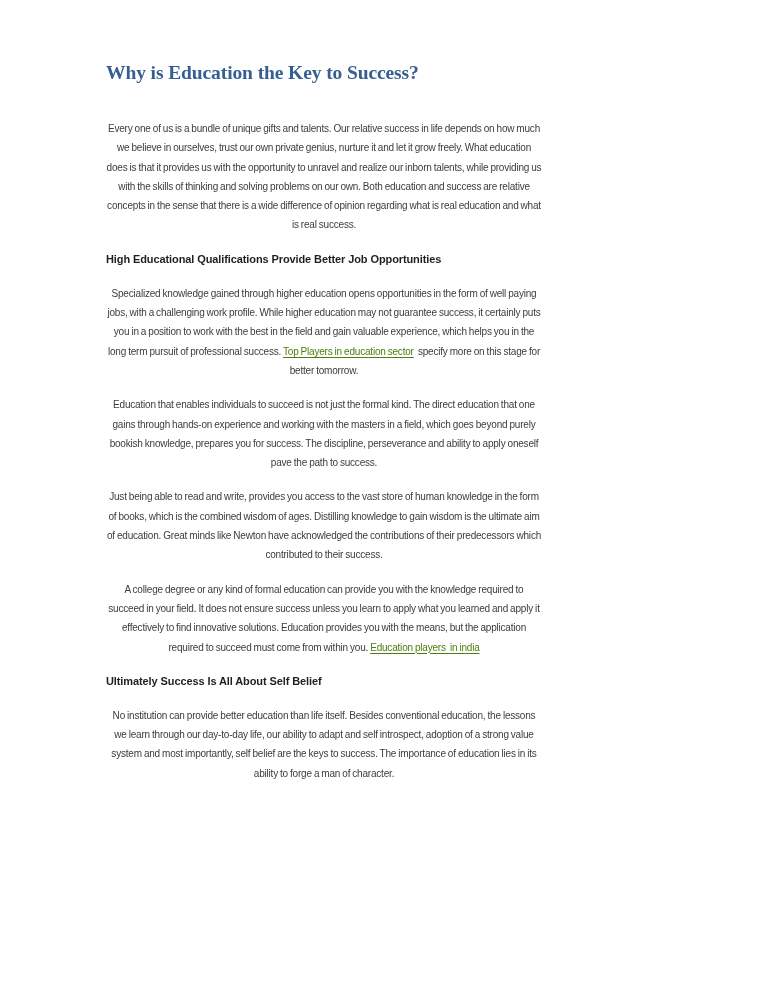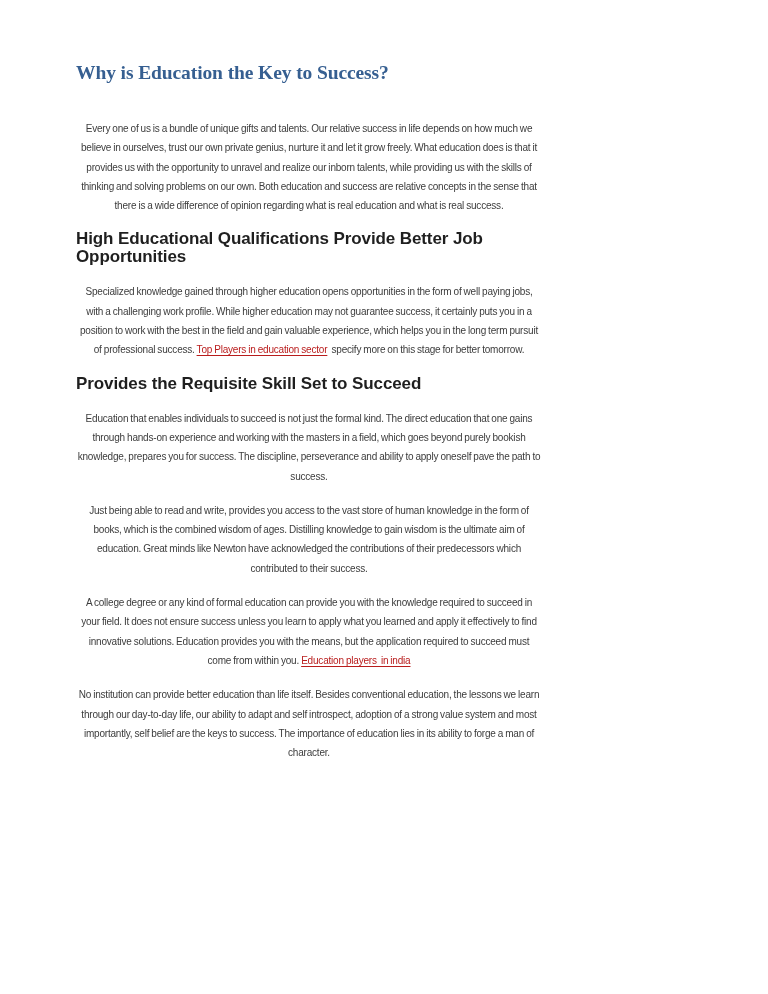--- a/index.html
+++ b/index.html
@@ -3,74 +3,74 @@
 <meta charset="utf-8">
 <style>
   html, body { margin: 0; padding: 0; background: #ffffff; }
   .page {
     position: relative;
     width: 632px;
     height: 994px;
     background: #ffffff;
     overflow: hidden;
     box-sizing: border-box;
-    padding: 58px 90px 0 76px;
+    padding: 58px 90px 0 106px;
     font-family: "Liberation Sans", sans-serif;
   }
   h1.doc-title {
     margin: 0 0 31px 0;
     font-family: "Liberation Serif", "DejaVu Serif", serif;
     font-weight: 700;
     font-size: 19.5px;
     line-height: 30px;
     letter-spacing: -0.1px;
     color: #365f91;
   }
   h2.sec-heading {
     margin: 0 0 16px 0;
     font-family: "Liberation Sans", sans-serif;
     font-weight: 700;
-    font-size: 17px;
+    font-size: 11px;
     line-height: 18px;
     letter-spacing: -0.1px;
     color: #1f1f1f;
   }
   p.para {
     margin: 0 0 15px 0;
     font-family: "Liberation Sans", sans-serif;
     font-weight: 400;
     font-size: 10px;
     line-height: 19.3px;
     letter-spacing: -0.2px;
     word-spacing: -0.5px;
     color: #3c3c3c;
     white-space: pre-wrap;
     text-align: center;
   }
   a.link {
-    color: #b91c1c;
+    color: #4d7c0f;
     text-decoration: underline;
     text-underline-offset: 2px;
     cursor: pointer;
   }
 </style>
 </head>
 <body>
 
 <main class="page">
 
   <h1 class="doc-title">Why is Education the Key to Success?</h1>
 
   <p class="para">Every one of us is a bundle of unique gifts and talents. Our relative success in life depends on how much we believe in ourselves, trust our own private genius, nurture it and let it grow freely. What education does is that it provides us with the opportunity to unravel and realize our inborn talents, while providing us with the skills of thinking and solving problems on our own. Both education and success are relative concepts in the sense that there is a wide difference of opinion regarding what is real education and what is real success.</p>
 
   <h2 class="sec-heading">High Educational Qualifications Provide Better Job Opportunities</h2>
   <p class="para"><span>Specialized knowledge gained through higher education opens opportunities in the form of well paying jobs, with a challenging work profile. While higher education may not guarantee success, it certainly puts you in a position to work with the best in the field and gain valuable experience, which helps you in the long term pursuit of professional success. </span><a href="#" class="link">Top Players in education sector</a><span>  specify more on this stage for better tomorrow.</span></p>
 
-  <h2 class="sec-heading">Provides the Requisite Skill Set to Succeed</h2>
   <p class="para">Education that enables individuals to succeed is not just the formal kind. The direct education that one gains through hands-on experience and working with the masters in a field, which goes beyond purely bookish knowledge, prepares you for success. The discipline, perseverance and ability to apply oneself pave the path to success.</p>
 
   <p class="para">Just being able to read and write, provides you access to the vast store of human knowledge in the form of books, which is the combined wisdom of ages. Distilling knowledge to gain wisdom is the ultimate aim of education. Great minds like Newton have acknowledged the contributions of their predecessors which contributed to their success.</p>
 
   <p class="para"><span>A college degree or any kind of formal education can provide you with the knowledge required to succeed in your field. It does not ensure success unless you learn to apply what you learned and apply it effectively to find innovative solutions. Education provides you with the means, but the application required to succeed must come from within you. </span><a href="#" class="link">Education players  in india</a></p>
 
+  <h2 class="sec-heading">Ultimately Success Is All About Self Belief</h2>
   <p class="para">No institution can provide better education than life itself. Besides conventional education, the lessons we learn through our day-to-day life, our ability to adapt and self introspect, adoption of a strong value system and most importantly, self belief are the keys to success. The importance of education lies in its ability to forge a man of character.</p>
 
 </main>
 
 </body></html>

